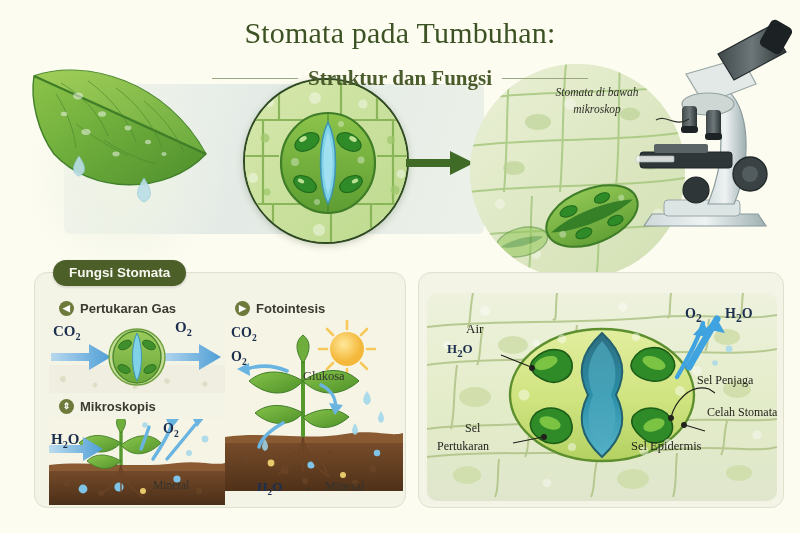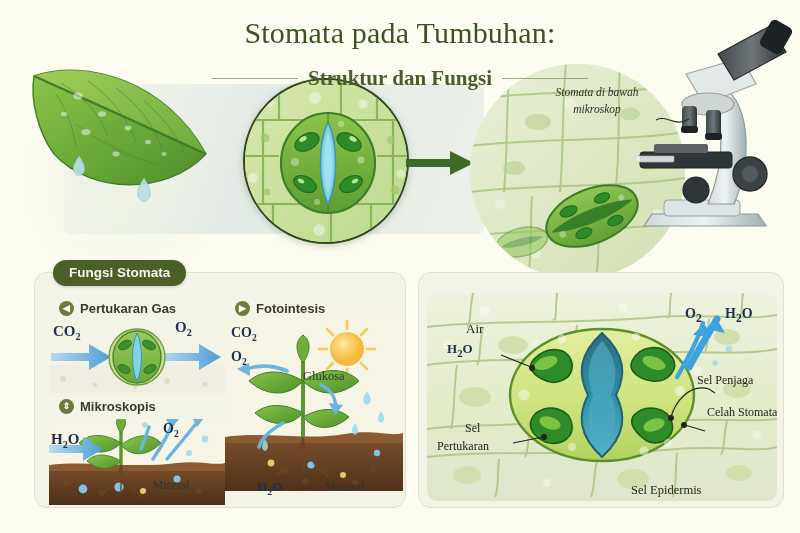--- a/index.html
+++ b/index.html
@@ -703,16 +703,16 @@
     <div class="callout" style="left:28px; top:68px; font-size:13px; font-family:'Liberation Serif',serif; font-weight:bold; color:#1d2f4e;">H<sub>2</sub>O</div>
 
     <div class="callout" style="left:266px; top:32px; font-size:14px; font-weight:bold; color:#1d2f4e;">O<sub>2</sub></div>
     <div class="callout" style="left:306px; top:32px; font-size:14px; font-weight:bold; color:#1d2f4e;">H<sub>2</sub>O</div>
 
     <div class="callout" style="left:278px; top:100px;">Sel Penjaga</div>
     <div class="callout" style="left:282px; top:132px;margin-left:6px;">Celah Stomata</div>
 
     <div class="callout" style="left:46px; top:148px;">Sel</div>
     <div class="callout" style="left:18px; top:166px;">Pertukaran</div>
-    <div class="callout" style="left:212px; top:166px; font-size:12.5px;margin-top:44px;">Sel Epidermis</div>
+    <div class="callout" style="left:212px; top:166px; font-size:12.5px;">Sel Epidermis</div>
   </div>
 
 </div>
 
 </body></html>

